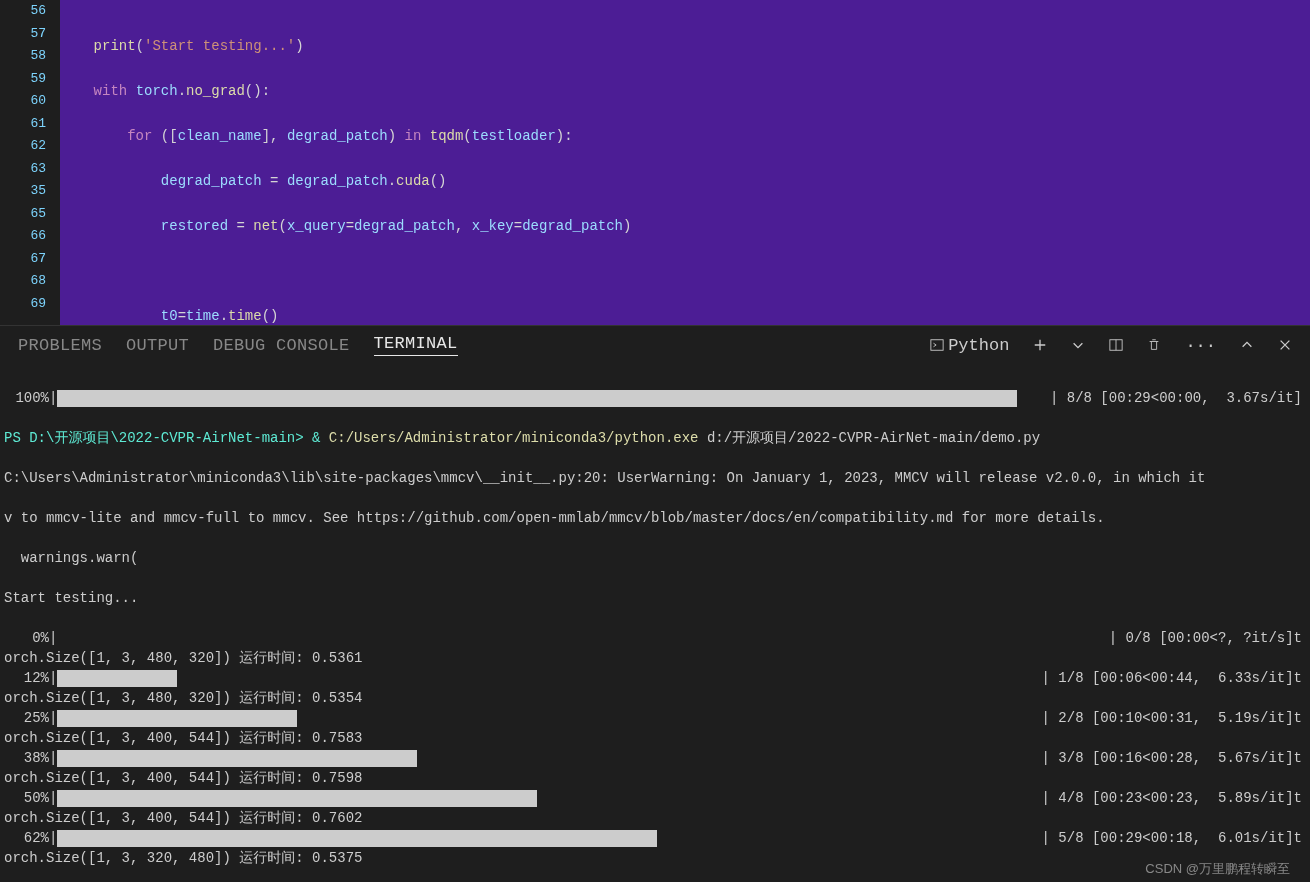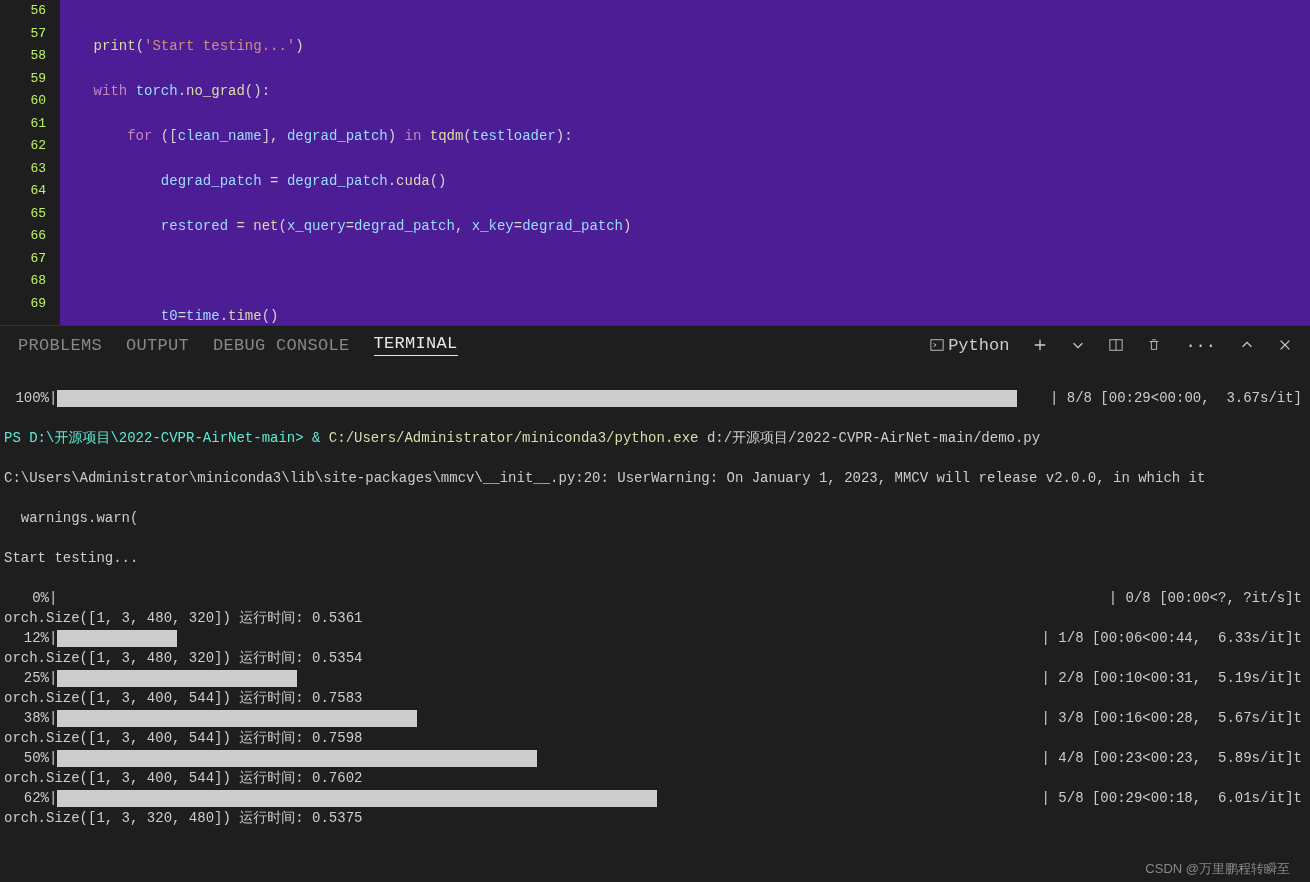--- a/index.html
+++ b/index.html
@@ -14,21 +14,21 @@
   position: relative;
 }
 .editor-area {
   height: 325px;
   overflow: hidden;
   display: flex;
 }
 .gutter {
   width: 60px;
   background: #1e1e1e;
-  color: #bef264;
+  color: #7dd3fc;
   text-align: right;
   padding-right: 14px;
   padding-top: 0;
   line-height: 22.5px;
   font-size: 13px;
 }
 .code {
   flex: 1;
   background: #4c1d95;
   padding-top: 12px;
@@ -79,21 +79,21 @@
 <div class="editor-area">
   <div class="gutter">
 <div>56</div>
 <div>57</div>
 <div>58</div>
 <div>59</div>
 <div>60</div>
 <div>61</div>
 <div>62</div>
 <div>63</div>
-<div>64</div>
+<div>35</div>
 <div>65</div>
 <div>66</div>
 <div>67</div>
 <div>68</div>
 <div>69</div>
   </div>
   <div class="code">
 <div>    <span class="fn">print</span>(<span class="str">'Start testing...'</span>)</div>
 <div>    <span class="kw">with</span> <span class="var">torch</span>.<span class="fn">no_grad</span>():</div>
 <div>        <span class="kw">for</span> ([<span class="var">clean_name</span>], <span class="var">degrad_patch</span>) <span class="kw">in</span> <span class="fn">tqdm</span>(<span class="var">testloader</span>):</div>
@@ -157,19 +157,20 @@
       </svg>
     </span>
 </div>
 
 <div class="terminal" id="term">
 <div class="progress-row">
   <span class="pct">100%</span><span>|</span><span class="bar" style="width:960px"></span><span class="stats">| 8/8 [00:29&lt;00:00,  3.67s/it]</span>
 </div>
 <div><span class="ps">PS D:\开源项目\2022-CVPR-AirNet-main&gt; &amp; </span><span class="cmd-yellow">C:/Users/Administrator/miniconda3/python.exe</span><span> d:/开源项目/2022-CVPR-AirNet-main/demo.py</span></div>
 <div>C:\Users\Administrator\miniconda3\lib\site-packages\mmcv\__init__.py:20: UserWarning: On January 1, 2023, MMCV will release v2.0.0, in which it</div>
+<div>v to mmcv-lite and mmcv-full to mmcv. See https://github.com/open-mmlab/mmcv/blob/master/docs/en/compatibility.md for more details.</div>
 <div>  warnings.warn(</div>
 <div>Start testing...</div>
 <div id="runs"><div class="progress-row"><span class="pct">  0%</span><span>|</span><span class="bar" style="width: 0px;"></span><span class="stats">| 0/8 [00:00&lt;?, ?it/s]t</span></div><div>orch.Size([1, 3, 480, 320]) 运行时间: 0.5361</div><div class="progress-row"><span class="pct"> 12%</span><span>|</span><span class="bar" style="width: 120px;"></span><span class="stats">| 1/8 [00:06&lt;00:44,  6.33s/it]t</span></div><div>orch.Size([1, 3, 480, 320]) 运行时间: 0.5354</div><div class="progress-row"><span class="pct"> 25%</span><span>|</span><span class="bar" style="width: 240px;"></span><span class="stats">| 2/8 [00:10&lt;00:31,  5.19s/it]t</span></div><div>orch.Size([1, 3, 400, 544]) 运行时间: 0.7583</div><div class="progress-row"><span class="pct"> 38%</span><span>|</span><span class="bar" style="width: 360px;"></span><span class="stats">| 3/8 [00:16&lt;00:28,  5.67s/it]t</span></div><div>orch.Size([1, 3, 400, 544]) 运行时间: 0.7598</div><div class="progress-row"><span class="pct"> 50%</span><span>|</span><span class="bar" style="width: 480px;"></span><span class="stats">| 4/8 [00:23&lt;00:23,  5.89s/it]t</span></div><div>orch.Size([1, 3, 400, 544]) 运行时间: 0.7602</div><div class="progress-row"><span class="pct"> 62%</span><span>|</span><span class="bar" style="width: 600px;"></span><span class="stats">| 5/8 [00:29&lt;00:18,  6.01s/it]t</span></div><div>orch.Size([1, 3, 320, 480]) 运行时间: 0.5375</div></div>
 
 </div>
 
 <div class="watermark">CSDN @万里鹏程转瞬至</div>
 
 </body></html>

